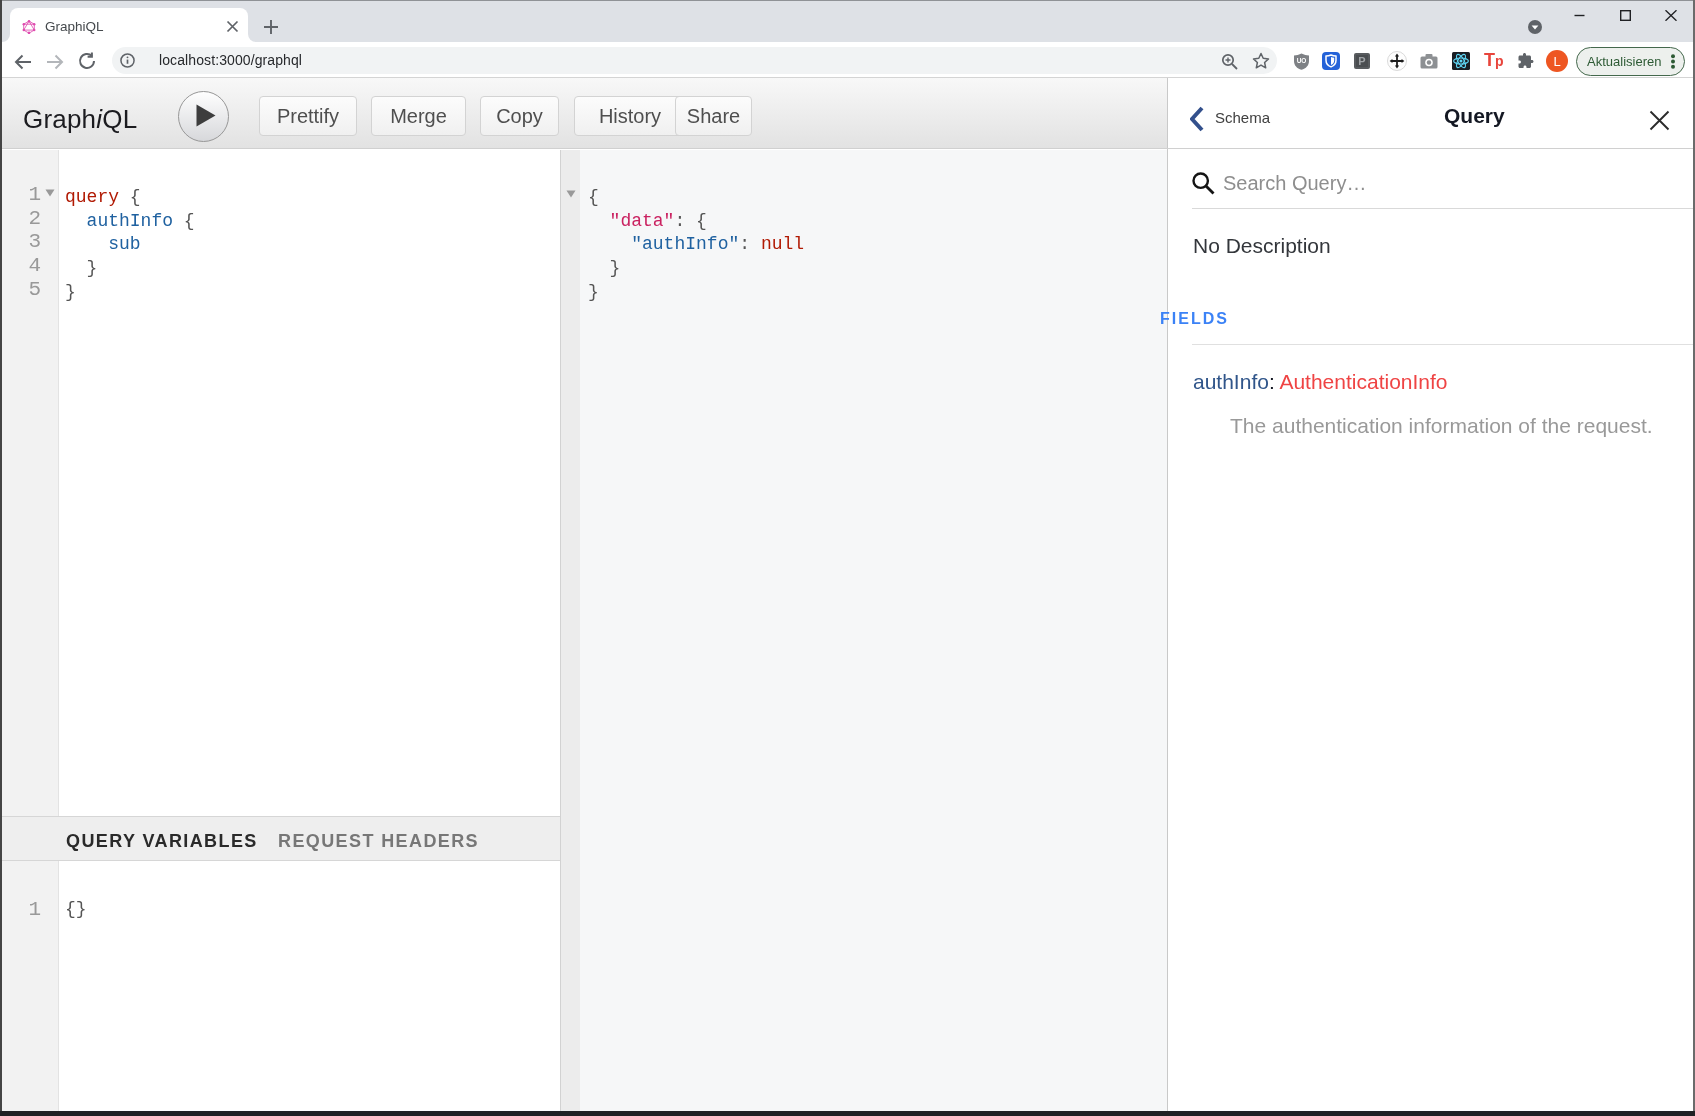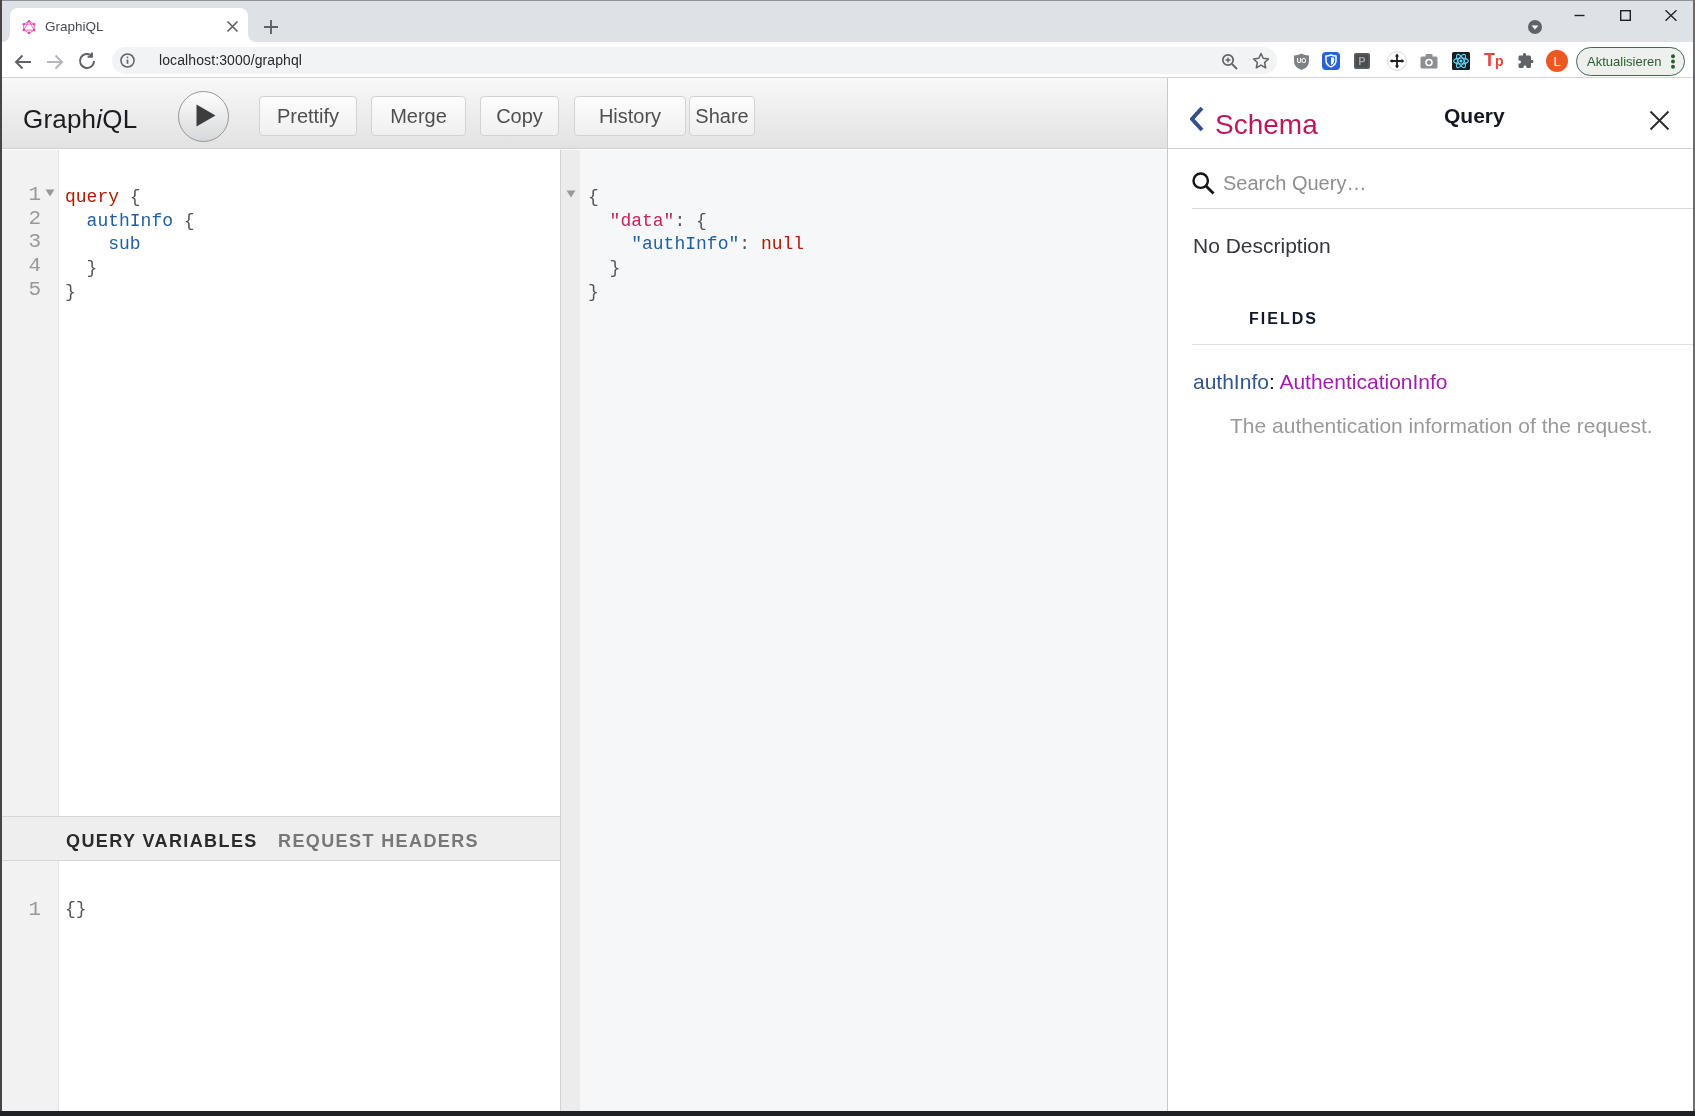--- a/index.html
+++ b/index.html
@@ -40,26 +40,26 @@
 
   
   #vartitle { left:0px; top:816px; width:560px; height:45px; background:#eee; border-top:1px solid #d6d6d6; border-bottom:1px solid #d6d6d6; }
   .vtab { font-size:18px; font-weight:bold; letter-spacing:1.4px; top:831px;text-align:center; }
   #vnum { left:0px; top:897.5px; width:41px; text-align:right; color:#999; font-size:21px; }
   #vcode { left:65px; top:897.5px; color:#555; }
 
   
   #docs { left:1167px; top:78px; width:528px; height:1033px; background:#fff; border-left:1px solid #c9c9c9; }
   #dochead { left:1167px; top:78px; width:528px; height:71px; border-bottom:1px solid #d0d0d0; }
-  #schema { left:1215px; top:108.5px; font-size:28px; color:#be185d; }
+  #schema { left:1215px; top:108.5px; font-size:15px; color:#404040; }
   #doctitle { left:1444px; top:104px; font-size:21px; font-weight:bold; color:#141823; }
   #searchline { left:1192px; top:208px; width:503px; height:1px; background:#d9d9d9; }
   #searchph { left:1223px; top:172px; font-size:20px; color:#8e8e8e; }
   #nodesc { left:1193px; top:234px; font-size:21px; color:#33363b; }
-  #fields { left:1249px; top:310px; font-size:16px; font-weight:bold; letter-spacing:2px; color:#0f172a; }
+  #fields { left:1160px; top:310px; font-size:16px; font-weight:bold; letter-spacing:2px; color:#3b82f6; }
   #fieldline { left:1192px; top:344px; width:503px; height:1px; background:#e0e0e0; }
   #authrow { left:1193px; top:369.5px; font-size:21px; }
   #fdesc { left:1202px; top:414px; font-size:21px; color:#999;margin-left:28px; }
 
   #bottombar { left:0; top:1111px; width:1695px; height:5px; background:#202124; }
   #winborderL { left:0; top:0; width:2px; height:1111px; background:#454545; }
   #winborderR { left:1693px; top:0; width:2px; height:1111px; background:#6b6b6b; }
 </style>
 </head>
 <body>
@@ -206,21 +206,21 @@
   <div class="abs" id="toolbar"></div>
   <div class="abs" id="logo">Graph<i>i</i>QL</div>
   <div class="abs" id="playbtn"></div>
   <svg class="abs" style="left:196px; top:104px;" width="20" height="23" viewBox="0 0 20 23">
     <path d="M0.5 0.5 L19.5 11.5 L0.5 22.5 Z" fill="#3d3d3d"></path>
   </svg>
   <div class="abs tbtn" style="left:259px; width:98px;">Prettify</div>
   <div class="abs tbtn" style="left:371px; width:95px;">Merge</div>
   <div class="abs tbtn" style="left:480px; width:79px;">Copy</div>
   <div class="abs tbtn" style="left:574px; width:112px;">History</div>
-  <div class="abs tbtn" style="left:689px; width:66px;">Share</div>
+  <div class="abs tbtn" style="left:675px; width:77px;">Share</div>
 
   <div class="abs" id="editorwhite"></div>
   <div class="abs" id="gutter"></div>
   <div class="abs code" id="lnums">1
 2
 3
 4
 5</div>
   <div class="abs code" id="qcode"><span style="color:#B11A04">query</span> <span style="color:#555">{</span>
   <span style="color:#1F61A0">authInfo</span> <span style="color:#555">{</span>
@@ -256,21 +256,21 @@
 
   <svg class="abs" style="left:1192px; top:172px;" width="23" height="23" viewBox="0 0 23 23">
     <circle cx="8.7" cy="8.7" r="7.2" stroke="#141414" stroke-width="2.4" fill="none"></circle>
     <path d="M14 14 L21.5 21.5" stroke="#141414" stroke-width="2.8"></path>
   </svg>
   <div class="abs" id="searchph">Search Query…</div>
   <div class="abs" id="searchline"></div>
   <div class="abs" id="nodesc">No Description</div>
   <div class="abs" id="fields">FIELDS</div>
   <div class="abs" id="fieldline"></div>
-  <div class="abs" id="authrow"><span style="color:#30558A">authInfo</span><span style="color:#141823">: </span><span style="color:#a21caf">AuthenticationInfo</span></div>
+  <div class="abs" id="authrow"><span style="color:#30558A">authInfo</span><span style="color:#141823">: </span><span style="color:#ef4444">AuthenticationInfo</span></div>
   <div class="abs" id="fdesc">The authentication information of the request.</div>
 
   <svg class="abs" style="left:45px; top:189px; z-index:5;" width="10" height="8" viewBox="0 0 10 8">
     <path d="M0.5 0.5 L9.5 0.5 L5 7.5 Z" fill="#999"></path>
   </svg>
   <svg class="abs" style="left:566px; top:190px; z-index:5;" width="10" height="8" viewBox="0 0 10 8">
     <path d="M0.5 0.5 L9.5 0.5 L5 7.5 Z" fill="#999"></path>
   </svg>
   <div class="abs" id="bottombar"></div>
   <div class="abs" id="winborderL"></div>

